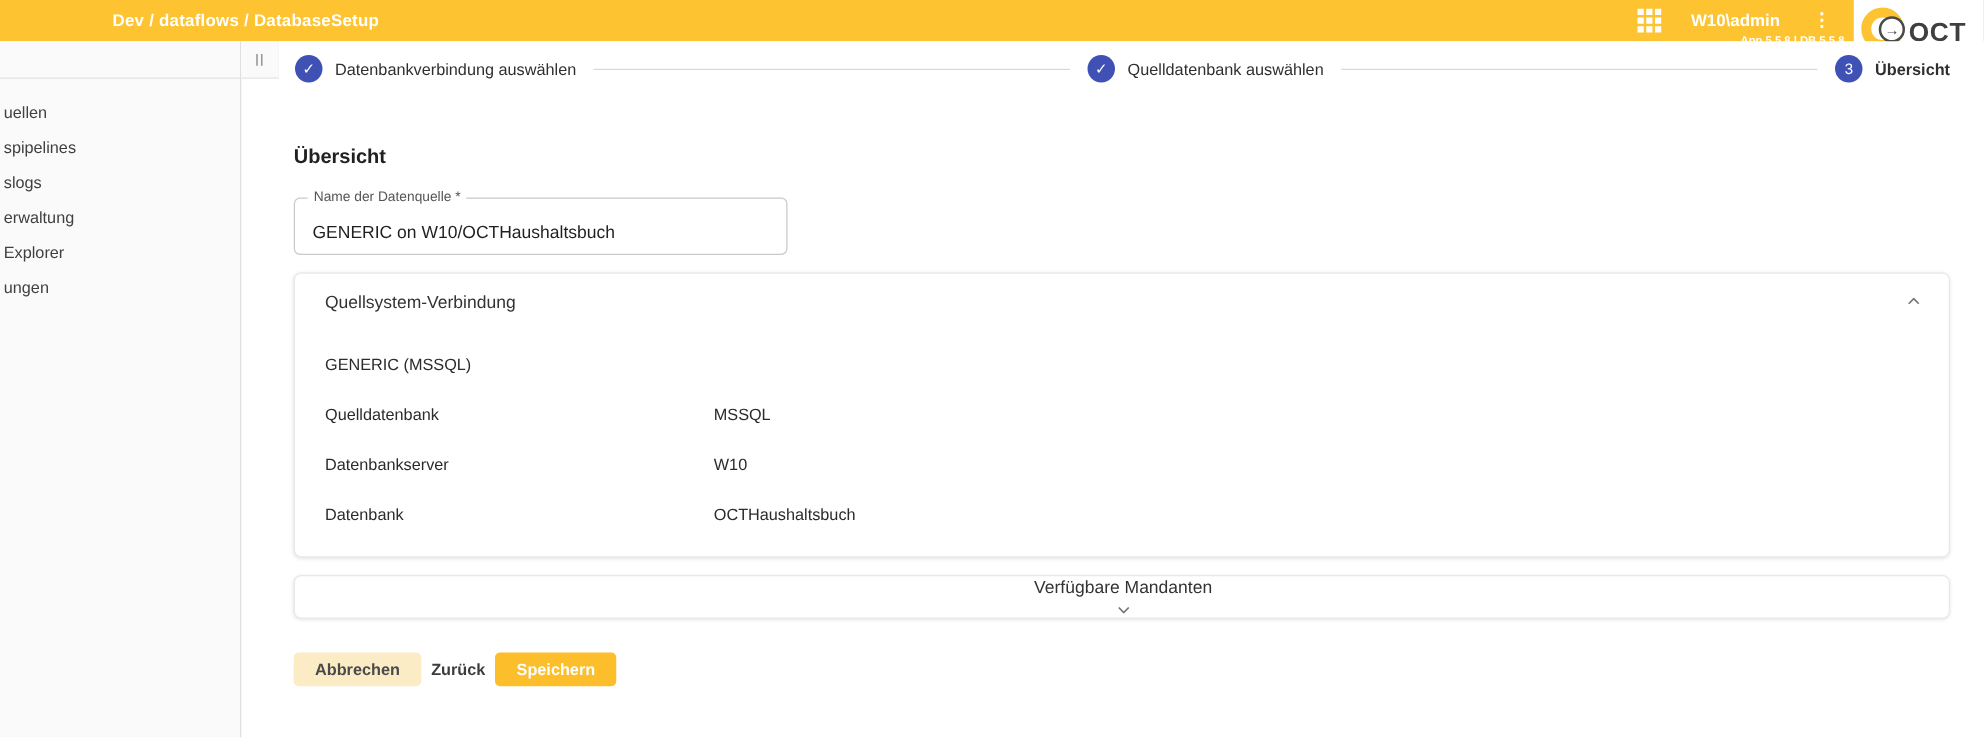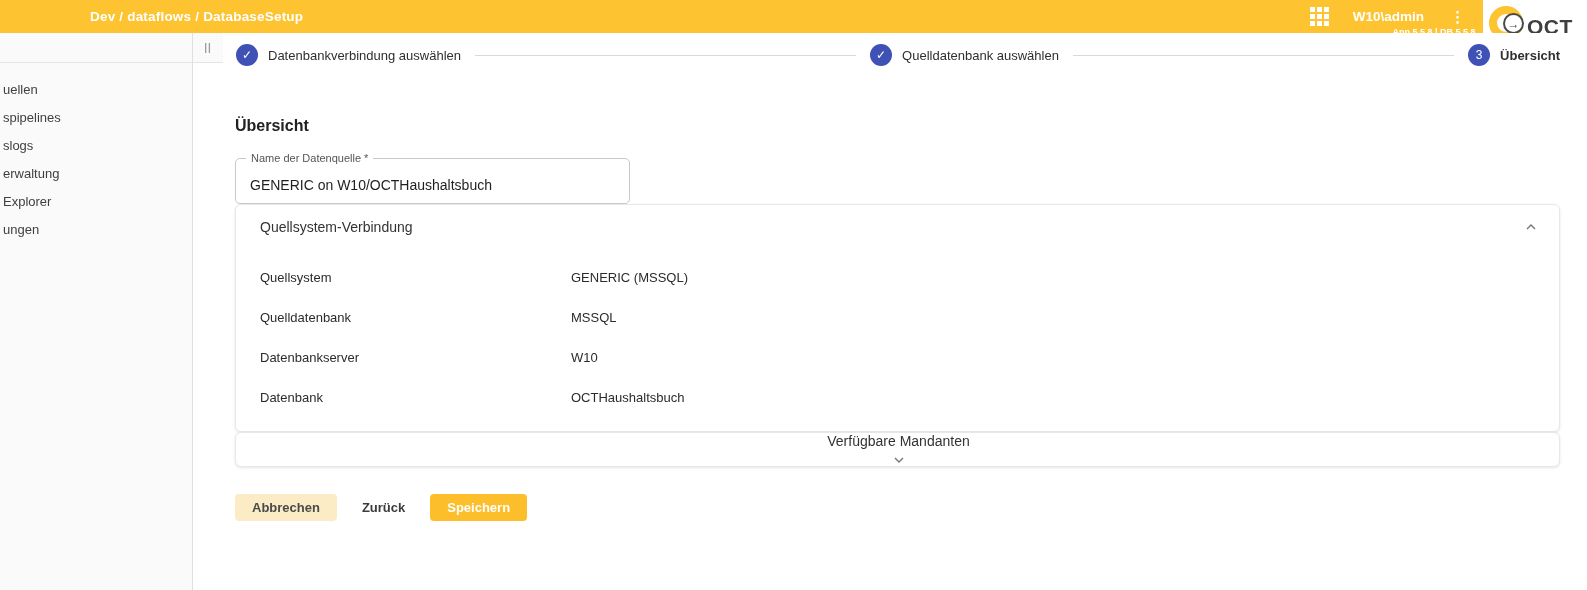--- a/index.html
+++ b/index.html
@@ -42,34 +42,34 @@
   .sidebar-item { height:28px; display:flex; align-items:center; font-size:13px; color:#404040; cursor:pointer; padding-left:3px; white-space:nowrap; overflow:hidden; }
 
   
   .main { position:absolute; left:224px; top:77px; width:1363px; height:513px; background:#fff; padding:0 27px 0 11px; }
   .page-title { font-size:16px; font-weight:bold; color:#212121; margin-top:40px; }
 
   .field { position:relative; margin-top:23px; width:395px; height:46px; border:1px solid #c9c9c9; border-radius:5px; background:#fff; }
   .field-label { position:absolute; top:-7px; left:10px; background:#fff; padding:0 5px; font-size:11px; color:#555; }
   .field input { border:none; outline:none; width:100%; height:100%; padding:8px 14px 0 14px; font-size:14px; color:#1f1f1f; font-family:"Liberation Sans", sans-serif; background:transparent; }
 
-  .panel { border:1px solid #e8e8e8; border-radius:6px; box-shadow:0 1px 3px rgba(0,0,0,.10); margin-top:0; background:#fff; }
+  .panel { border:1px solid #e8e8e8; border-radius:6px; box-shadow:0 1px 3px rgba(0,0,0,.10); margin-top:14px; background:#fff; }
   .panel-header { height:44px; display:flex; align-items:center; justify-content:space-between; padding:0 22px 0 24px; cursor:pointer; }
   .panel-header.short { height:33px;flex-direction:column; }
   .panel-title { font-size:14px; color:#333; }
   .chev { width:12px; height:12px; flex:0 0 auto; }
   .chev svg { display:block; }
 
   .panel-body { padding:8px 24px 14px 24px; }
   .detail-row { height:40px; display:flex; align-items:center; font-size:13px; color:#2b2b2b; }
   .detail-label { width:311px; flex:0 0 auto; }
   .detail-value { flex:1; }
 
   
-  .btn-row { margin-top:27px; display:flex; align-items:flex-start; gap:17px; }
+  .btn-row { margin-top:27px; display:flex; align-items:flex-start; }
   .btn { height:27px; border:none; border-radius:4px; font-family:"Liberation Sans", sans-serif; font-size:13px; font-weight:bold; cursor:pointer; padding:0 17px; display:flex; align-items:center; }
   .btn-cancel { background:#fbecc6; color:#4a4a4a; }
   .btn-back { background:transparent; color:#3c3c3c; padding:0 8px; }
   .btn-save { background:#fcbe2b; color:#fff; }
 </style>
 </head>
 <body>
 
 <div class="topbar">
   <span class="breadcrumb">Dev / dataflows / DatabaseSetup</span>
@@ -158,21 +158,20 @@
     <div class="panel-header">
       <span class="panel-title">Quellsystem-Verbindung</span>
       <span class="chev">
         <svg width="12" height="12" viewBox="0 0 12 12">
             <polyline points="2,8 6,4 10,8" fill="none" stroke="#757575" stroke-width="1.4"></polyline>
           </svg>
       </span>
     </div>
     <div class="panel-body">
       <div class="detail-row">
-        <span class="detail-label">Quellsystem</span>
         <span class="detail-value">GENERIC (MSSQL)</span>
       </div>
       <div class="detail-row">
         <span class="detail-label">Quelldatenbank</span>
         <span class="detail-value">MSSQL</span>
       </div>
       <div class="detail-row">
         <span class="detail-label">Datenbankserver</span>
         <span class="detail-value">W10</span>
       </div>

